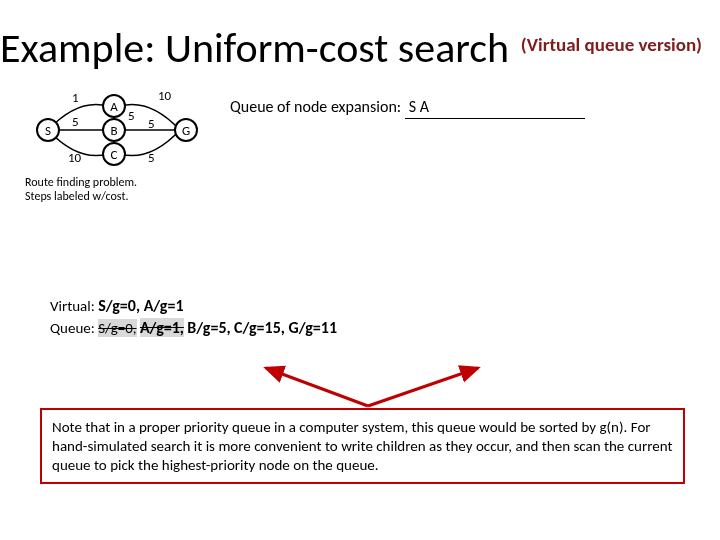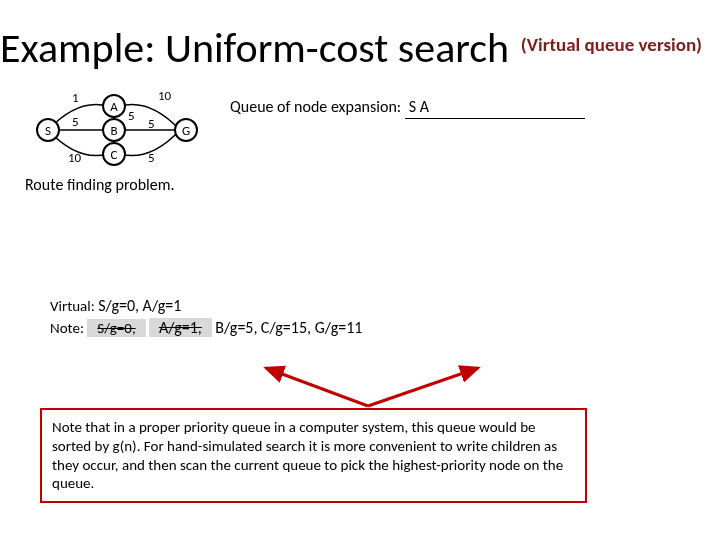--- a/index.html
+++ b/index.html
@@ -8,26 +8,26 @@
   .title { position: absolute; top: 22px; left: 0; width: 100%; font-size: 42px; }
   .graph { position: absolute; top: 90px; left: 30px; width: 180px; height: 80px; }
   .node { position: absolute; width: 24px; height: 24px; border: 2px solid #000; border-radius: 50%; display:flex; align-items:center; justify-content:center; font-size:13px; background:#fff; z-index:2;}
   .edge-label { position:absolute; font-size:13px; z-index:3; }
   svg.edges { position:absolute; top:0; left:0; width:180px; height:80px; z-index:1;}
   .answers { position: absolute; top: 96px; left: 230px; width: 470px; font-size: 16px; line-height: 1.35; }
   .underline { display:inline-block; border-bottom: 1px solid #000; padding: 0 4px; min-width: 50px;}
   .u-lg { min-width: 180px; }
   .u-md { min-width: 100px; }
   .u-sm { min-width: 60px; }
-  .caption { position: absolute; top: 175px; left: 25px; font-size: 16px; width: 210px; }
+  .caption { position: absolute; top: 175px; left: 25px; font-size: 12px; width: 210px; }
   .trace { position: absolute; top: 296px; left: 50px; font-size: 15px; line-height: 1.3; }
   .trace .line { margin-bottom: 1px; }
-  .trace b { font-weight: normal; font-size: 16px; }
-  .struck { text-decoration: line-through; background: #d9d9d9; padding: 0 10px; }
-  .notebox { position:absolute; top:408px; left:40px; width:547px; border:2px solid #c00000; padding:8px 10px; font-size:15px; line-height:1.25; }
+  .trace b { font-weight: bold; font-size: 16px; }
+  .struck { text-decoration: line-through; background: #d9d9d9; padding: 0 0; }
+  .notebox { position:absolute; top:408px; left:40px; width:645px; border:2px solid #c00000; padding:8px 10px; font-size:15px; line-height:1.25; }
   .arrows { position:absolute; top:362px; left:248px; width:240px; height:46px; }
 </style>
 </head>
 <body>
 
 <div class="subtitle">(Virtual queue version)</div>
 <div class="title">Example: Uniform-cost search</div>
 
 <div class="graph">
   <svg class="edges" viewBox="0 0 180 80">
@@ -55,26 +55,27 @@
 
 <div class="answers">
   <div>
     <span>Queue of node expansion:</span>
     <span class="underline u-lg">   S A</span>
   </div>
 </div>
 
 <div class="caption">
   <div>Route finding problem.</div>
+  <div>Steps labeled w/cost.</div>
 </div>
 
 <div class="trace">
   <div class="line"><span>Virtual:</span> <b>S/g=0, A/g=1</b></div>
   <div class="line">
-    <span>Note:</span>
+    <span>Queue:</span>
     <span class="struck">S/g=0,</span>
     <b class="struck">A/g=1,</b>
     <b>B/g=5,</b>
     <b>C/g=15, G/g=11</b>
   </div>
 </div>
 
 <svg class="arrows" viewBox="0 0 240 46">
   <defs>
       <marker id="ah" markerWidth="8" markerHeight="8" refX="6" refY="3" orient="auto">

